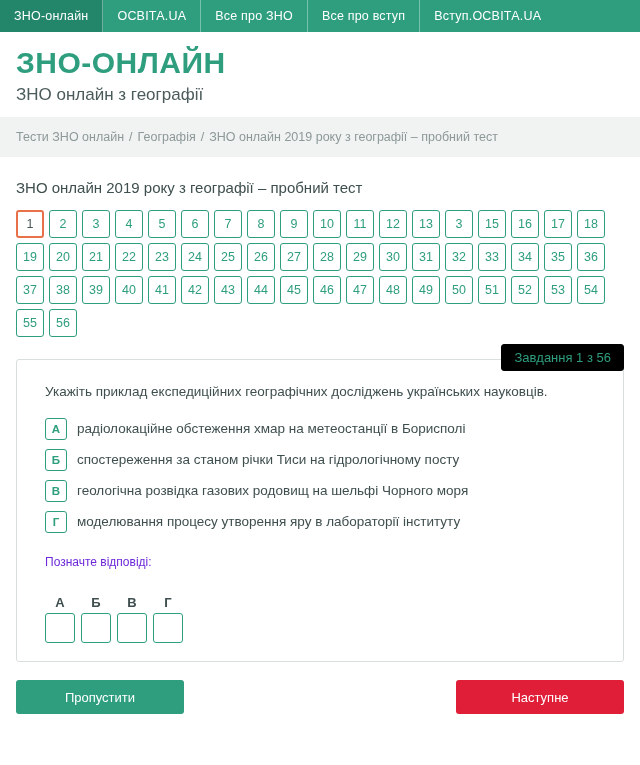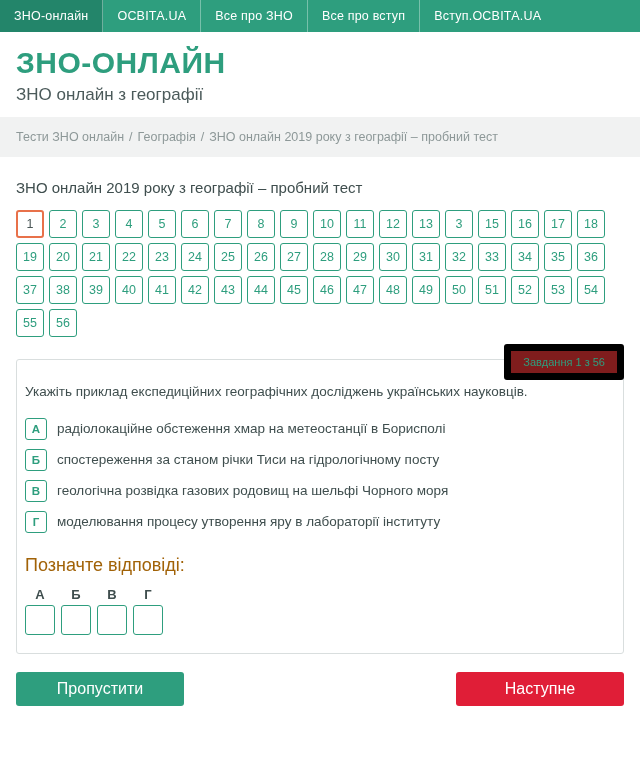--- a/index.html
+++ b/index.html
@@ -104,31 +104,31 @@
 
   
   .panel-wrap {
     margin: 22px 16px 0 16px;
     position: relative;
   }
   .task-badge {
     position: absolute;
     right: 0;
     top: -15px;
-    border: 7px solid #000000;
-    background: #7f1d1d;
+    border: 1px solid #000000;
+    background: #000000;
     color: #2e9e7e;
-    font-size: 11px;
+    font-size: 13px;
     padding: 5px 12px;
     border-radius: 3px;
   }
   .panel {
     border: 1px solid #d9dede;
     border-radius: 3px;
-    padding: 22px 20px 18px 8px;
+    padding: 22px 20px 18px 28px;
     background: #ffffff;
     box-sizing: border-box;
   }
   .question-text {
     font-size: 13.5px;
     line-height: 1.5;
     color: #3f4e4e;
     margin-bottom: 16px;
   }
   .option {
@@ -152,24 +152,24 @@
     box-sizing: border-box;
   }
   .option-text {
     font-size: 13.5px;
     line-height: 1.55;
     color: #3f4e4e;
     padding-top: 1px;
   }
 
   .answer-label {
-    font-size: 18px;
-    color: #a16207;
+    font-size: 12px;
+    color: #6d28d9;
     margin-top: 22px;
-    margin-bottom: 11px;
+    margin-bottom: 26px;
   }
   .answer-row-letters {
     display: flex;
     gap: 6px;
     margin-bottom: 3px;
   }
   .answer-row-boxes {
     display: flex;
     gap: 6px;
   }
@@ -195,21 +195,21 @@
     display: flex;
     justify-content: space-between;
     padding: 18px 16px 20px 16px;
   }
   .btn {
     width: 168px;
     height: 34px;
     border: none;
     border-radius: 3px;
     color: #ffffff;
-    font-size: 16px;
+    font-size: 13px;
     font-family: "Liberation Sans", sans-serif;
     cursor: pointer;
   }
   .btn-skip { background: #2e9e7e; }
   .btn-next { background: #e01e37; }
 </style>
 </head>
 <body>
 
 <nav class="topnav">

